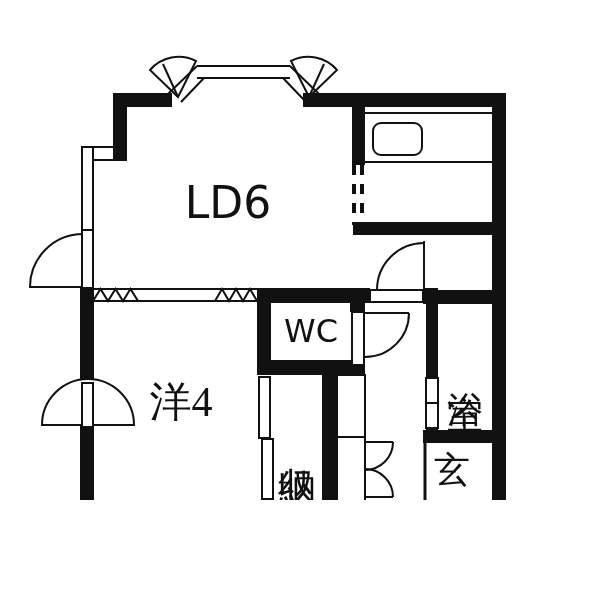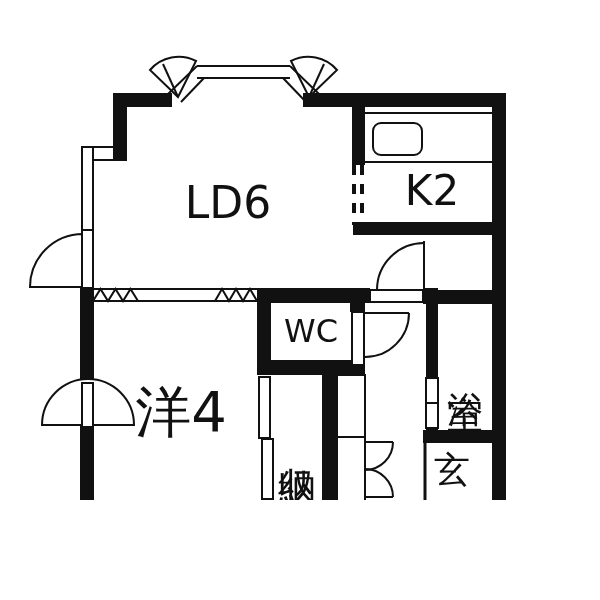--- a/index.html
+++ b/index.html
@@ -123,19 +123,18 @@
       <line class="thin3" x1="425" y1="443" x2="425" y2="516"></line>
     </g>
     <g>
       <rect class="leaf" x="433" y="505" width="64" height="12"></rect>
       <line class="thin" x1="437" y1="517" x2="437" y2="574"></line>
       <path class="thin" d="M 437 574 A 57 57 0 0 0 494 517"></path>
     </g>
   </svg>
 
   <div class="label" style="left:228px;top:203px;font-size:44px;">LD6</div>
-  <div class="label" style="left:432px;top:191px;font-size:42px;">K2</div>
   <div class="label" style="left:311px;top:331px;font-size:32px;">WC</div>
-  <div class="label" style="left:181px;top:412px;font-size:56px;">洋4</div>
+  <div class="label" style="left:181px;top:402px;font-size:42px;font-family:Liberation Serif, serif;">洋4</div>
   <div class="label vert" style="left:297px;top:440px;font-size:38px;">収納</div>
   <div class="label vert" style="left:465px;top:366px;font-size:36px;">浴室</div>
   <div class="label" style="left:452px;top:470px;font-size:36px;">玄</div>
 </div>
 
 </body></html>

